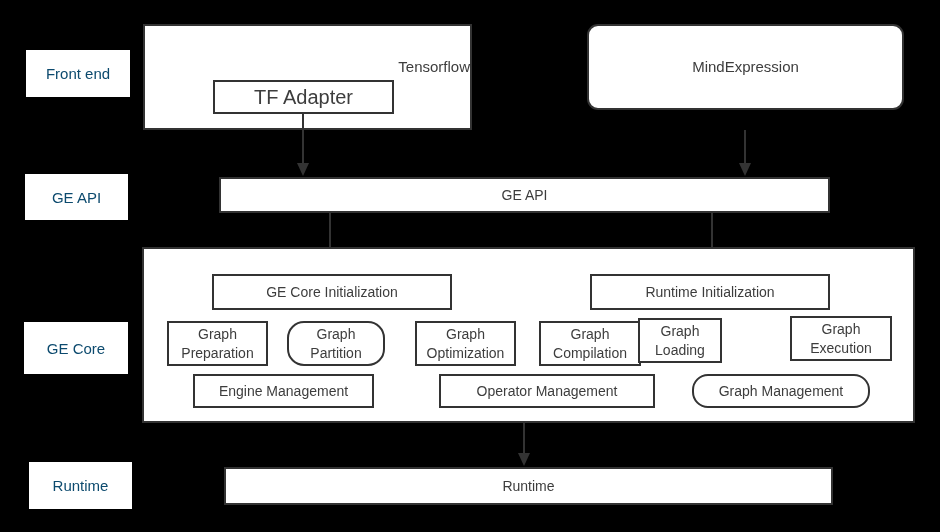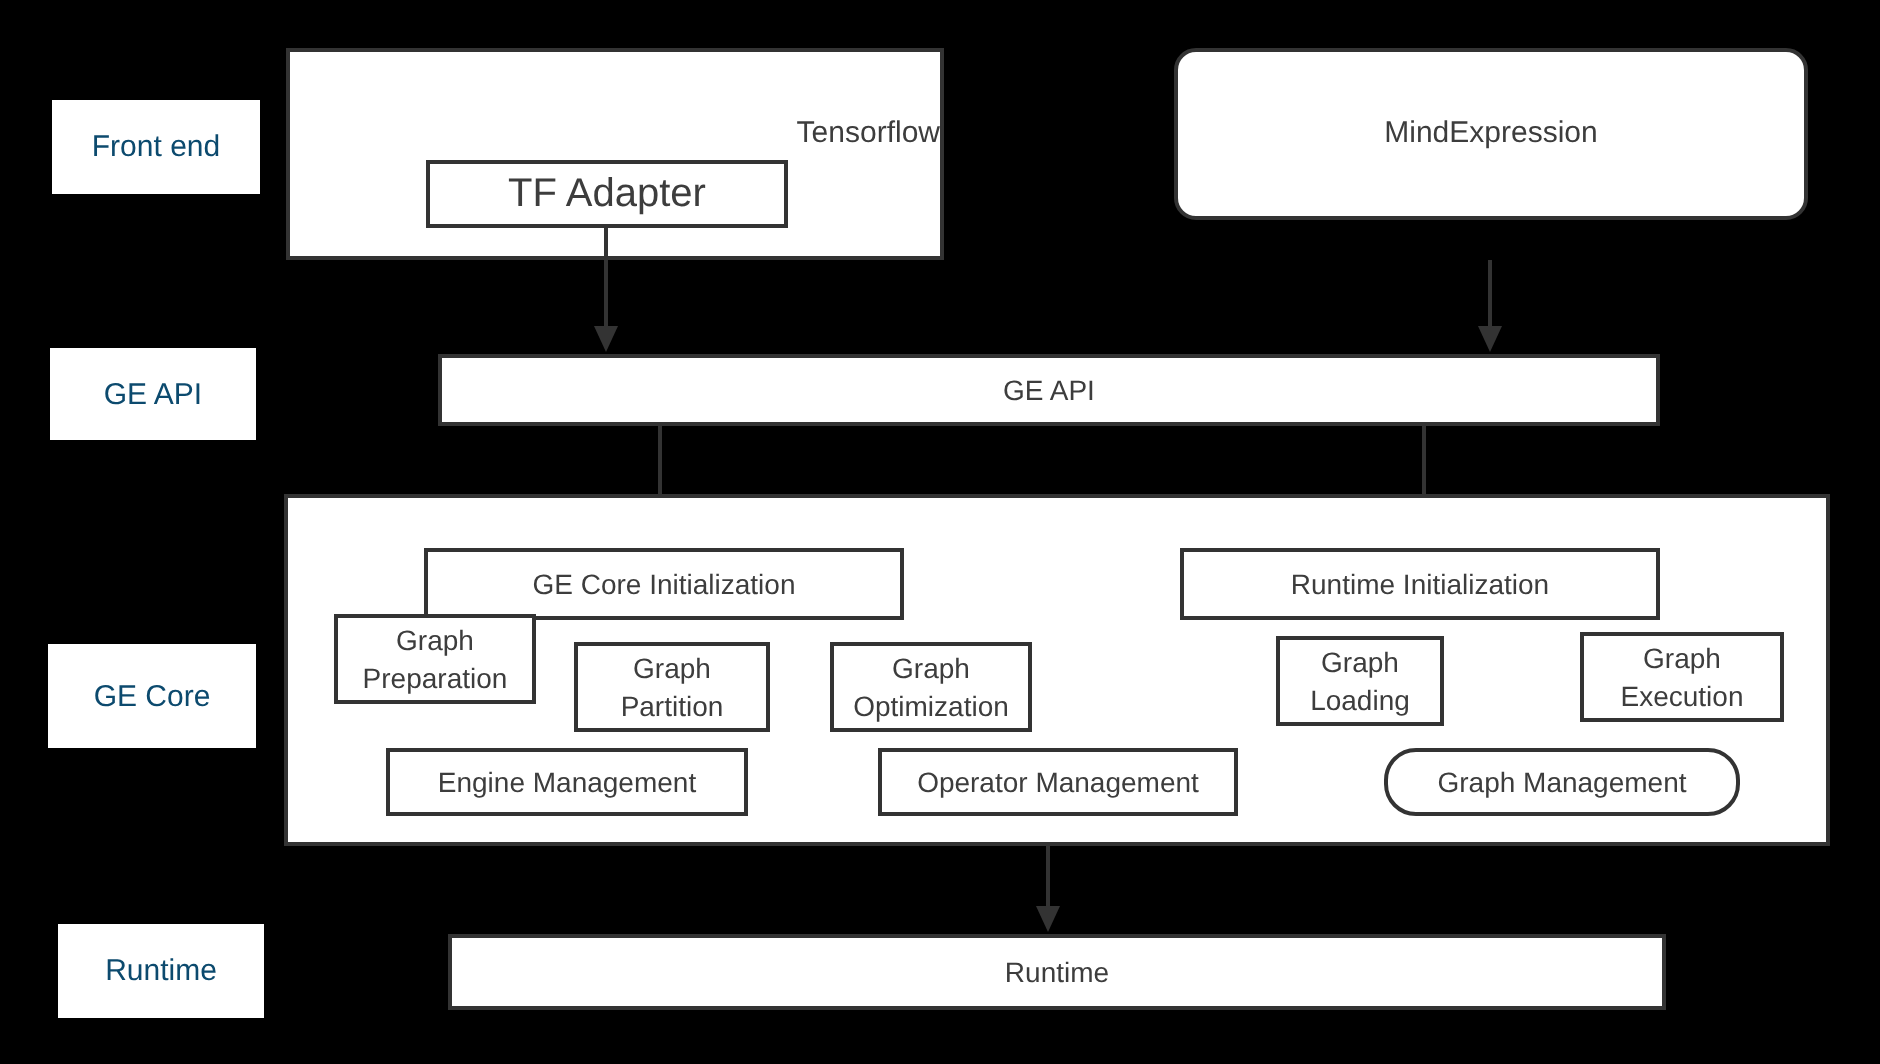--- a/index.html
+++ b/index.html
@@ -103,28 +103,29 @@
   <div>
     <div class="arrow-line" style="left:711px; top:213px; height:46px;"></div>
     <div class="arrow-head" style="left:706px; top:258px;"></div>
   </div>
 
   <div class="box" style="left:142px; top:247px; width:773px; height:176px;"></div>
 
   <div class="box" style="left:212px; top:274px; width:240px; height:36px;">GE Core Initialization</div>
   <div class="box" style="left:590px; top:274px; width:240px; height:36px;">Runtime Initialization</div>
 
-  <div class="box stage-box" style="left:167px; top:307px; width:101px; height:45px;">Graph Preparation</div>
-  <div class="box stage-box" style="left:287px; top:321px; width:98px; height:45px;">Graph Partition</div>
+  <div class="box stage-box" style="left:167px; top:321px; width:101px; height:45px;">Graph Preparation</div>
+  <div class="box stage-box" style="left:287px; top:321px; width:98px; height:45px;border-radius:17px;">Graph Partition</div>
   <div class="box stage-box" style="left:415px; top:321px; width:101px; height:45px;">Graph Optimization</div>
+  <div class="box stage-box" style="left:539px; top:321px; width:102px; height:45px;">Graph Compilation</div>
   <div class="box stage-box" style="left:638px; top:318px; width:84px; height:45px;">Graph Loading</div>
   <div class="box stage-box" style="left:790px; top:316px; width:102px; height:45px;">Graph Execution</div>
 
   <div class="box" style="left:193px; top:374px; width:181px; height:34px;">Engine Management</div>
-  <div class="box" style="left:439px; top:374px; width:180px; height:34px;">Operator Management</div>
+  <div class="box" style="left:439px; top:374px; width:216px; height:34px;">Operator Management</div>
   <div class="box" style="left:692px; top:374px; width:178px; height:34px;border-radius:16px;">Graph Management</div>
 
   <div>
     <div class="arrow-line" style="left:523px; top:423px; height:31px;"></div>
     <div class="arrow-head" style="left:518px; top:453px;"></div>
   </div>
 
   <div class="box" style="left:224px; top:467px; width:609px; height:38px;">Runtime</div>
 
 </div>

